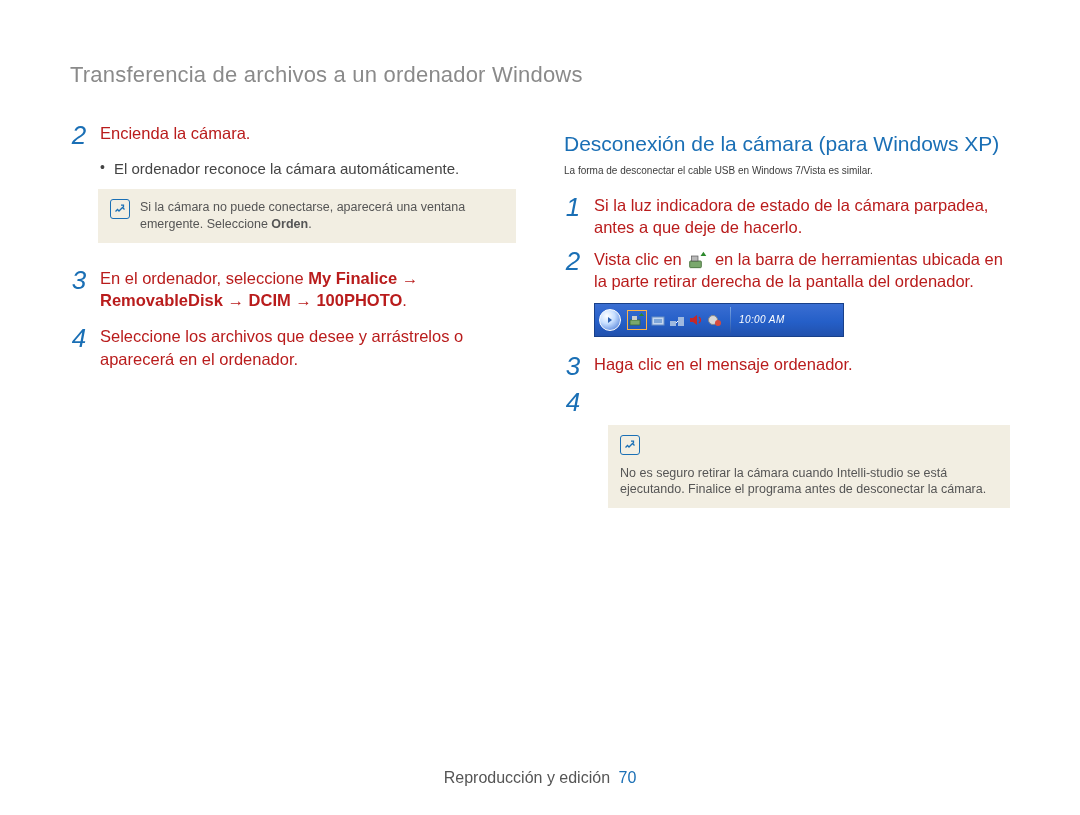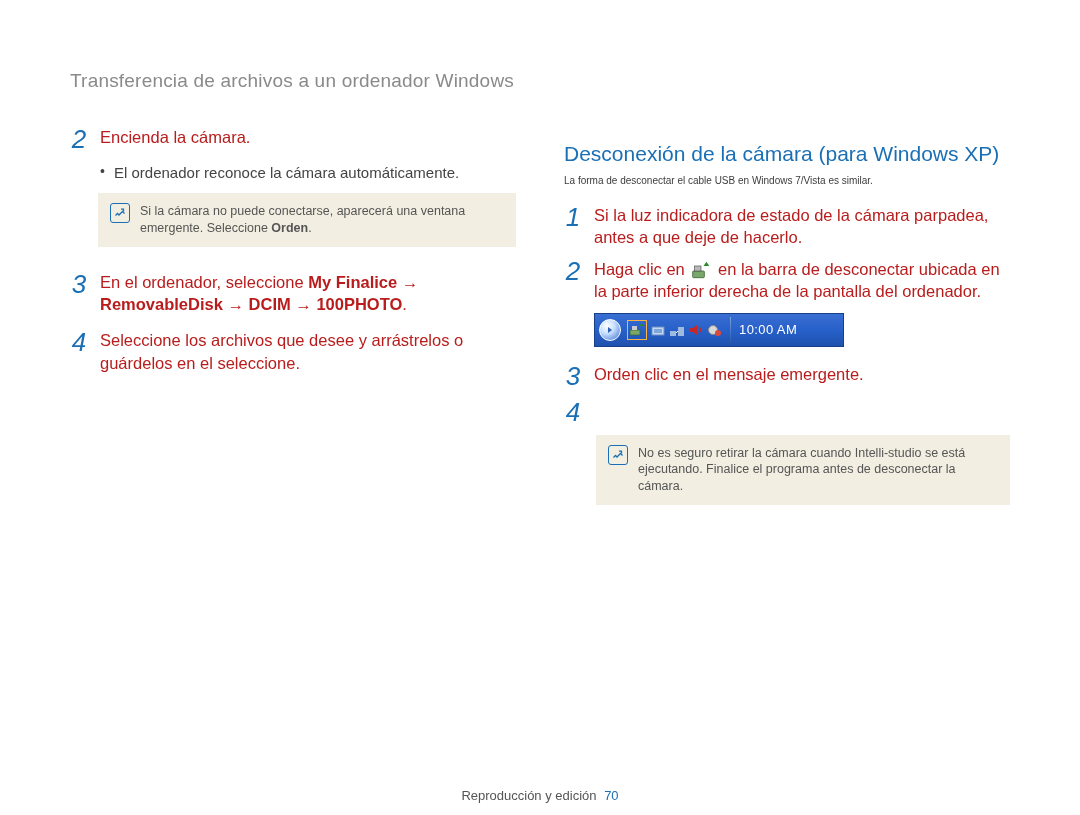--- a/index.html
+++ b/index.html
@@ -12,25 +12,25 @@
     height: 815px;
   }
   .page {
     position: relative;
     width: 1080px;
     height: 815px;
     box-sizing: border-box;
     padding: 62px 70px 0 70px;
   }
   .page-title {
-    font-size: 19px;
+    font-size: 22px;
     color: #8a8a8a;
     font-weight: 300;
     letter-spacing: 0.2px;
-    margin: 8px 0 34px 0;
+    margin: 0 0 34px 0;
   }
   .columns {
     display: flex;
     gap: 48px;
   }
   .col {
     flex: 1;
     min-width: 0;
   }
   .step {
@@ -78,38 +78,38 @@
     background: #f2eee2;
     padding: 10px 14px 10px 12px;
     margin: 6px 0 24px 28px;
     display: flex;
     gap: 10px;
     align-items: flex-start;
     font-size: 12.5px;
     color: #555;
     line-height: 1.35;
   }
-  .note-box.right { margin-left: 32px; }
+  .note-box.right { margin-left: 44px; flex-direction: column; }
   .note-icon {
     width: 18px;
     height: 18px;
     border: 1.5px solid #1a6fb5;
     border-radius: 3px;
     display: flex;
     align-items: center;
     justify-content: center;
     color: #1a6fb5;
     flex-shrink: 0;
   }
   .note-icon svg { width: 12px; height: 12px; }
   .section-title {
     color: #1a6fb5;
     font-size: 21px;
     font-weight: 400;
-    margin: 16px 0 8px 0;
+    margin: 10px 0 8px 0;
   }
   .intro {
     font-size: 10px;
     line-height: 1.35;
     color: #3c3c3c;
     margin-bottom: 16px;
   }
   .inline-icon {
     display: inline-flex;
     vertical-align: middle;
@@ -168,30 +168,31 @@
     justify-content: center;
   }
   .divider {
     width: 1px;
     height: 26px;
     background: linear-gradient(#7aa7e6, #2a56a9);
     margin: 0 4px 0 3px;
   }
   .clock {
     color: #fff;
-    font-size: 13px;
+    font-size: 10px;
     letter-spacing: 0.4px;
+    font-style: italic;
   }
   .footer {
     position: absolute;
-    bottom: 12px;
+    bottom: 28px;
     left: 0;
     width: 100%;
     text-align: center;
-    font-size: 13px;
+    font-size: 16px;
     color: #555;
   }
   .footer .pg { color: #1a6fb5; margin-left: 4px; }
   .bold { font-weight: 700; text-align: center; }
 </style>
 </head>
 <body>
 
 <div class="page">
   <h2 class="page-title">Transferencia de archivos a un ordenador Windows</h2>
@@ -222,46 +223,46 @@
 
       <div class="step big-gap">
         <div class="num">3</div>
         <div class="step-body">
           <span>En el ordenador, seleccione </span><span class="bold">My Finalice</span><span class="bold"> → </span><span class="bold">RemovableDisk</span><span class="bold"> → </span><span class="bold">DCIM</span><span class="bold"> → </span><span class="bold">100PHOTO</span><span>.</span>
         </div>
       </div>
 
       <div class="step">
         <div class="num">4</div>
-        <div class="step-body">Seleccione los archivos que desee y arrástrelos o guárdelos en el seleccione.</div>
+        <div class="step-body">Seleccione los archivos que desee y arrástrelos o aparecerá en el ordenador.</div>
       </div>
 
     </div>
 
     <div class="col">
       <h3 class="section-title">Desconexión de la cámara (para Windows XP)</h3>
       <div class="intro">La forma de desconectar el cable USB en Windows 7/Vista es similar.</div>
 
       <div class="step">
         <div class="num">1</div>
         <div class="step-body">Si la luz indicadora de estado de la cámara parpadea, antes a que deje de hacerlo.</div>
       </div>
 
       <div class="step">
         <div class="num">2</div>
         <div class="step-body">
-          <span>Haga clic en </span>
+          <span>Vista clic en </span>
           <span class="inline-icon">
             <svg viewBox="0 0 24 24">
               <rect x="2" y="12" width="14" height="8" rx="1" fill="#7aa86c" stroke="#3f6a33" stroke-width="1"></rect>
               <rect x="4" y="6" width="8" height="6" fill="#b9b9b9" stroke="#555" stroke-width="0.8"></rect>
               <path d="M15 6 L22 6 L18.5 1 Z" fill="#2d8a2d"></path>
             </svg>
           </span>
-          <span> en la barra de desconectar ubicada en la parte inferior derecha de la pantalla del ordenador.</span>
+          <span> en la barra de herramientas ubicada en la parte retirar derecha de la pantalla del ordenador.</span>
         </div>
       </div>
 
       <div class="taskbar-figure">
         <div class="arrow-btn">
           <svg viewBox="0 0 10 10">
               <path d="M3 2 L7 5 L3 8 Z" fill="#2d62b3"></path>
             </svg>
         </div>
         <div class="tray-icons">
@@ -299,21 +300,21 @@
                 <circle cx="11" cy="11" r="3" fill="#d94b3e"></circle>
               </svg>
           </div>
         </div>
         <div class="divider"></div>
         <div class="clock">10:00 AM</div>
       </div>
 
       <div class="step">
         <div class="num">3</div>
-        <div class="step-body">Orden clic en el mensaje emergente.</div>
+        <div class="step-body">Haga clic en el mensaje ordenador.</div>
       </div>
 
       <div class="step">
         <div class="num">4</div>
       </div>
 
       <div class="note-box right">
         <div class="note-icon">
           <svg viewBox="0 0 24 24" fill="none" stroke="#1a6fb5" stroke-width="2.5">
             <path d="M3 17l4-4 3 3 7-7 4 4"></path>

